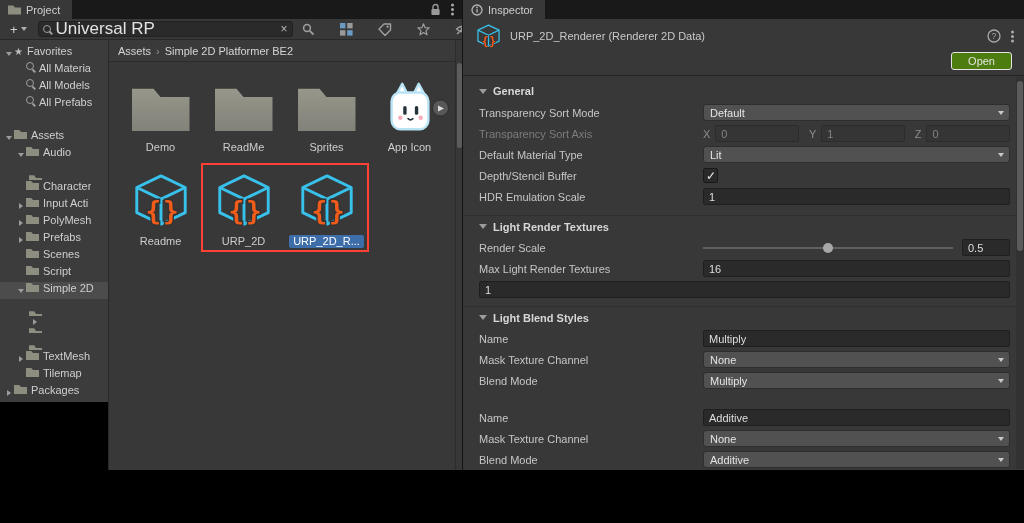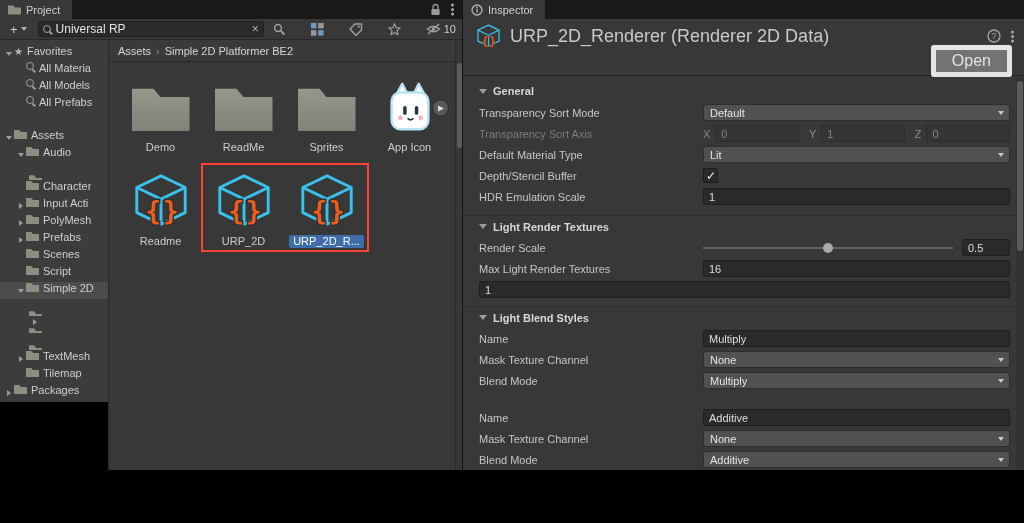--- a/index.html
+++ b/index.html
@@ -18,21 +18,21 @@
 
   
   #toolbar { position:absolute; left:0; top:19px; width:462px; height:21px; background:#383838;
     border-bottom:1px solid #282828; display:flex; align-items:center; padding:0 6px; gap:7px; }
   .create-btn { display:flex; align-items:center; gap:3px; color:#cfcfcf; padding:1px 4px; }
   .create-btn .plus { font-size:13px; line-height:11px; }
   .caret-down { width:0; height:0; border-left:3.5px solid transparent; border-right:3.5px solid transparent; border-top:4px solid #b0b0b0; }
   .searchbox { width:268px; height:16px; background:#2a2a2a; border:1px solid #212121; border-radius:3px;
     display:flex; align-items:center; padding:0 4px; gap:4px; }
   .searchbox input { flex:1; background:transparent; border:none; outline:none; color:#e2e2e2;
-    font-family:"Liberation Sans", sans-serif; font-size:12px; height:14px; }
+    font-family:"Liberation Sans", sans-serif; font-size:17px; height:14px; }
   .clear-x { color:#b5b5b5; font-size:12px; line-height:12px; cursor:default; }
   .tb-icons { display:flex; align-items:center; gap:25px; margin-left:2px; }
   .hidden-count { display:flex; align-items:center; gap:3px; color:#c6c6c6; }
 
   
   #tree { position:absolute; left:0; top:40px; width:108px; height:362px; background:#3c3c3c;
     padding-top:5px; overflow:hidden; }
   .titem { height:17px; display:flex; white-space:nowrap; overflow:hidden; }
   .titem.selected { background:#4c4c4c; }
   .titem .arr { width:11px; flex:0 0 11px; display:flex; justify-content:center; align-items:center; }
@@ -72,25 +72,25 @@
   
   #proj-scroll { position:absolute; left:455px; top:40px; width:7px; height:430px; background:#373737; border-left:1px solid #2b2b2b; }
   #proj-scroll .thumb { position:absolute; left:1px; top:23px; width:5px; height:85px; background:#5c5c5c; border-radius:3px; }
   #insp-scroll { position:absolute; right:0; top:58px; width:8px; height:392px; background:#323232; }
   #insp-scroll .thumb { position:absolute; left:1px; top:4px; width:6px; height:170px; background:#5c5c5c; border-radius:3px; }
 
   
   #inspector { position:absolute; left:462px; top:19px; width:562px; height:451px; background:#383838;
     border-left:1px solid #141414; overflow:hidden; }
   .insp-header { height:30px; display:flex; align-items:center; padding:4px 10px 0 12px; gap:8px; }
-  .insp-title { flex:1; font-size:18px; color:#c9c9c9; white-space:nowrap; overflow:hidden; }
+  .insp-title { flex:1; font-size:11px; color:#c9c9c9; white-space:nowrap; overflow:hidden; }
   .hdr-icons { display:flex; align-items:center; gap:10px; }
   .open-row { height:24px; display:flex; justify-content:flex-end; align-items:center; padding:0 12px; }
-  .open-btn { background:#737373; border:5px solid #e5e5e5; border-radius:3px; color:#e4e4e4;
-    font-family:"Liberation Sans", sans-serif; font-size:16px; padding:2px 16px; }
+  .open-btn { background:#4d7c0f; border:1px solid #e5e5e5; border-radius:3px; color:#e4e4e4;
+    font-family:"Liberation Sans", sans-serif; font-size:11px; padding:2px 16px; }
   .insp-divider { border-bottom:1px solid #232323; margin-top:2px; }
   .section-header { height:22px; display:flex; align-items:center; padding-left:16px; font-weight:bold;
     color:#d8d8d8; border-top:1px solid #303030; }
   .sh-general { margin-top:4px; border-top:none; }
   .sh-lrt { margin-top:8px; }
   .sh-lbs { margin-top:6px; }
   .fold { width:0; height:0; border-left:4px solid transparent; border-right:4px solid transparent;
     border-top:5px solid #9c9c9c; margin-right:6px; }
   .irow { height:21px; display:flex; align-items:center; padding:0 14px 0 16px; }
   .ilabel { width:224px; flex:0 0 224px; color:#c6c6c6; white-space:nowrap; overflow:hidden; }

